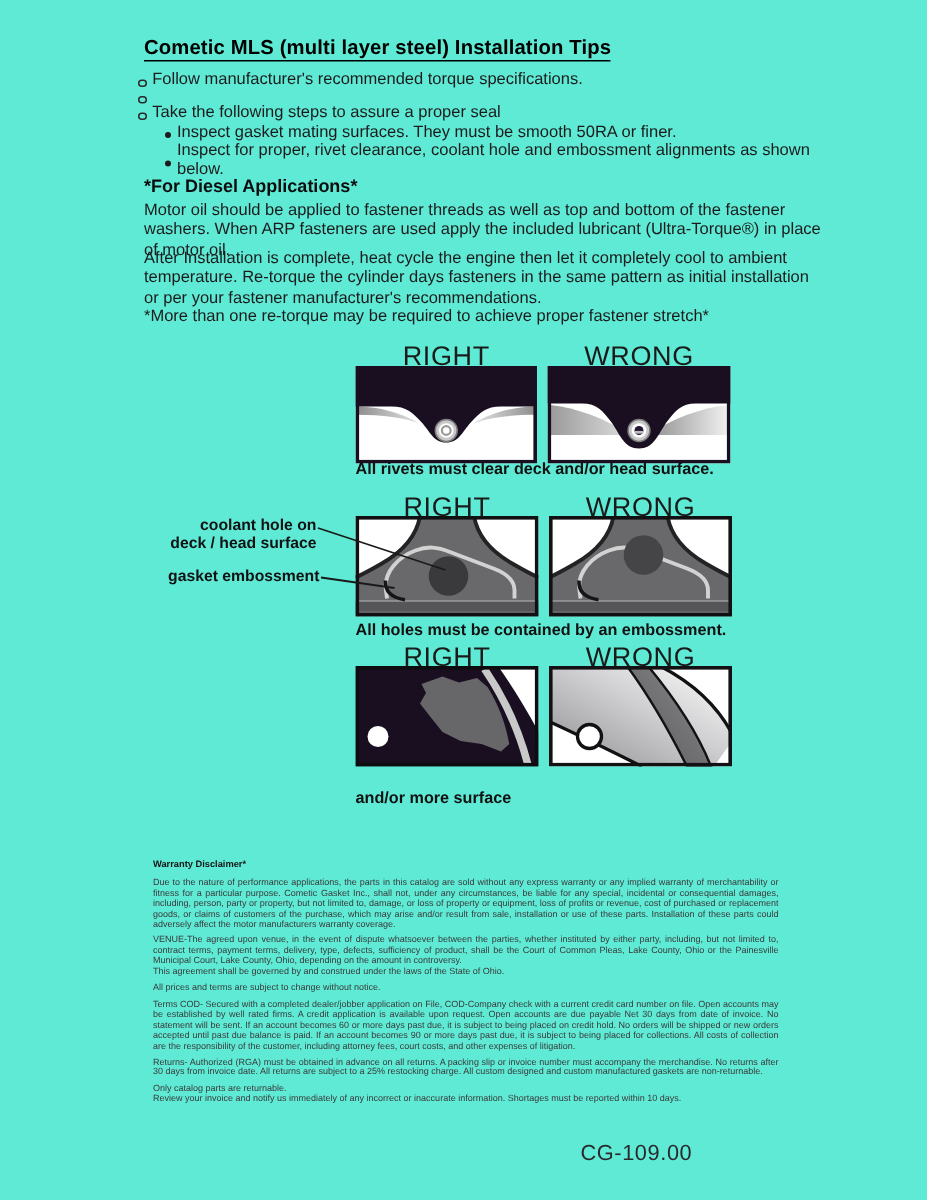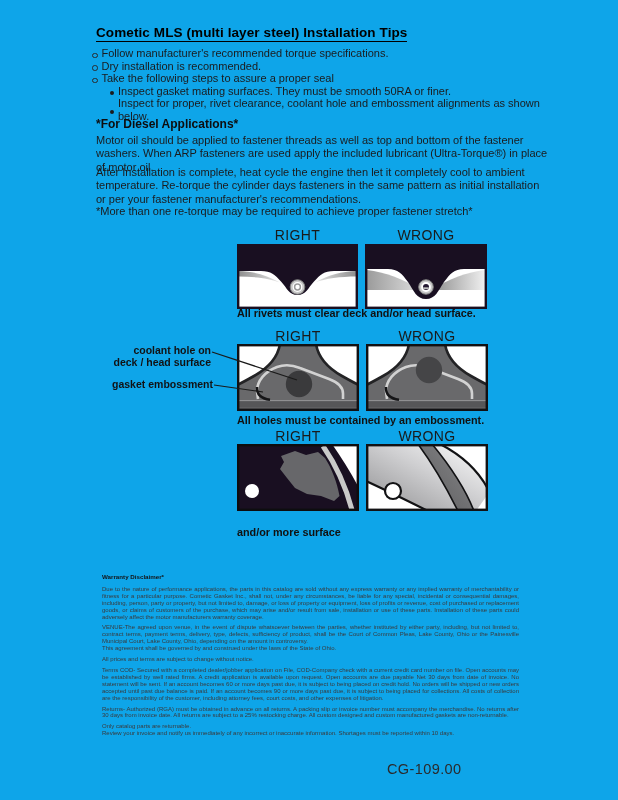--- a/index.html
+++ b/index.html
@@ -1,36 +1,36 @@
 <!DOCTYPE html>
 <html><head>
 <meta charset="utf-8">
 <style>
   html,body{margin:0;padding:0;background:#ffffff;}
   #page{
-    position:relative;width:618px;height:800px;background:#0ea5e9;overflow:hidden;
+    position:relative;width:618px;height:800px;background:#5eead4;overflow:hidden;
     font-family:"Liberation Sans", sans-serif;color:#1c1c1e;
   }
   .abs{position:absolute;}
   
   .doc-title{font-size:13.5px;font-weight:700;color:#000;display:inline-block;
     border-bottom:1.6px solid #000;padding-bottom:1px;letter-spacing:0.1px;}
   
   .tips{font-size:11px;line-height:12.6px;color:#1b1b1d;}
   .tips .row{display:flex;align-items:center;}
   .b-open{width:3.5px;height:3.5px;border:1px solid #2a2a2c;border-radius:50%;
     display:inline-block;margin:4px 4px 0 0;flex:0 0 auto;}
   .b-fill{width:4px;height:4px;background:#1b1b1d;border-radius:50%;
     display:inline-block;margin:4px 4px 0 0;flex:0 0 auto;}
   .sub{margin-left:18px;}
   
   .sect-head{font-size:12px;font-weight:700;color:#0d0d0f;}
   .body-p{font-size:11px;line-height:13.4px;width:454px;color:#1b1b1d;}
   
-  .fig-label{font-size:14px;color:#1a1a1a;text-align:center;letter-spacing:0.4px;}
+  .fig-label{font-size:18px;color:#1a1a1a;text-align:center;letter-spacing:0.4px;}
   .fig-cap{font-size:10.8px;font-weight:700;color:#111;white-space:nowrap;}
   .ann{font-size:10.5px;font-weight:700;color:#121214;text-align:right;line-height:11.6px;}
   .panel svg{display:block;}
   
   .legal{width:417px;font-size:6px;line-height:6.9px;color:#3a3a3c;text-align:justify;}
   .legal h4{font-size:6.2px;margin:0 0 5px 0;color:#131315;font-weight:700;text-align:left;}
   .legal p{margin:0 0 4px 0;}
   .legal p.tight{margin-bottom:0;}
   
   .doc-code{font-size:14.5px;color:#2a2a2c;letter-spacing:0.4px;}
@@ -44,21 +44,20 @@
     <span class="doc-title">Cometic MLS (multi layer steel) Installation Tips</span>
   </div>
 
   <div class="abs tips" style="left:92px;top:47px;width:470px;">
     <div class="row">
       <span class="b-open"></span>
       <span>Follow manufacturer's recommended torque specifications.</span>
     </div>
     <div class="row">
       <span class="b-open"></span>
-      <span>Dry installation is recommended.</span>
     </div>
     <div class="row">
       <span class="b-open"></span>
       <span>Take the following steps to assure a proper seal</span>
     </div>
     <div class="row sub">
       <span class="b-fill"></span>
       <span>Inspect gasket mating surfaces.  They must be smooth 50RA or finer.</span>
     </div>
     <div class="row sub">

